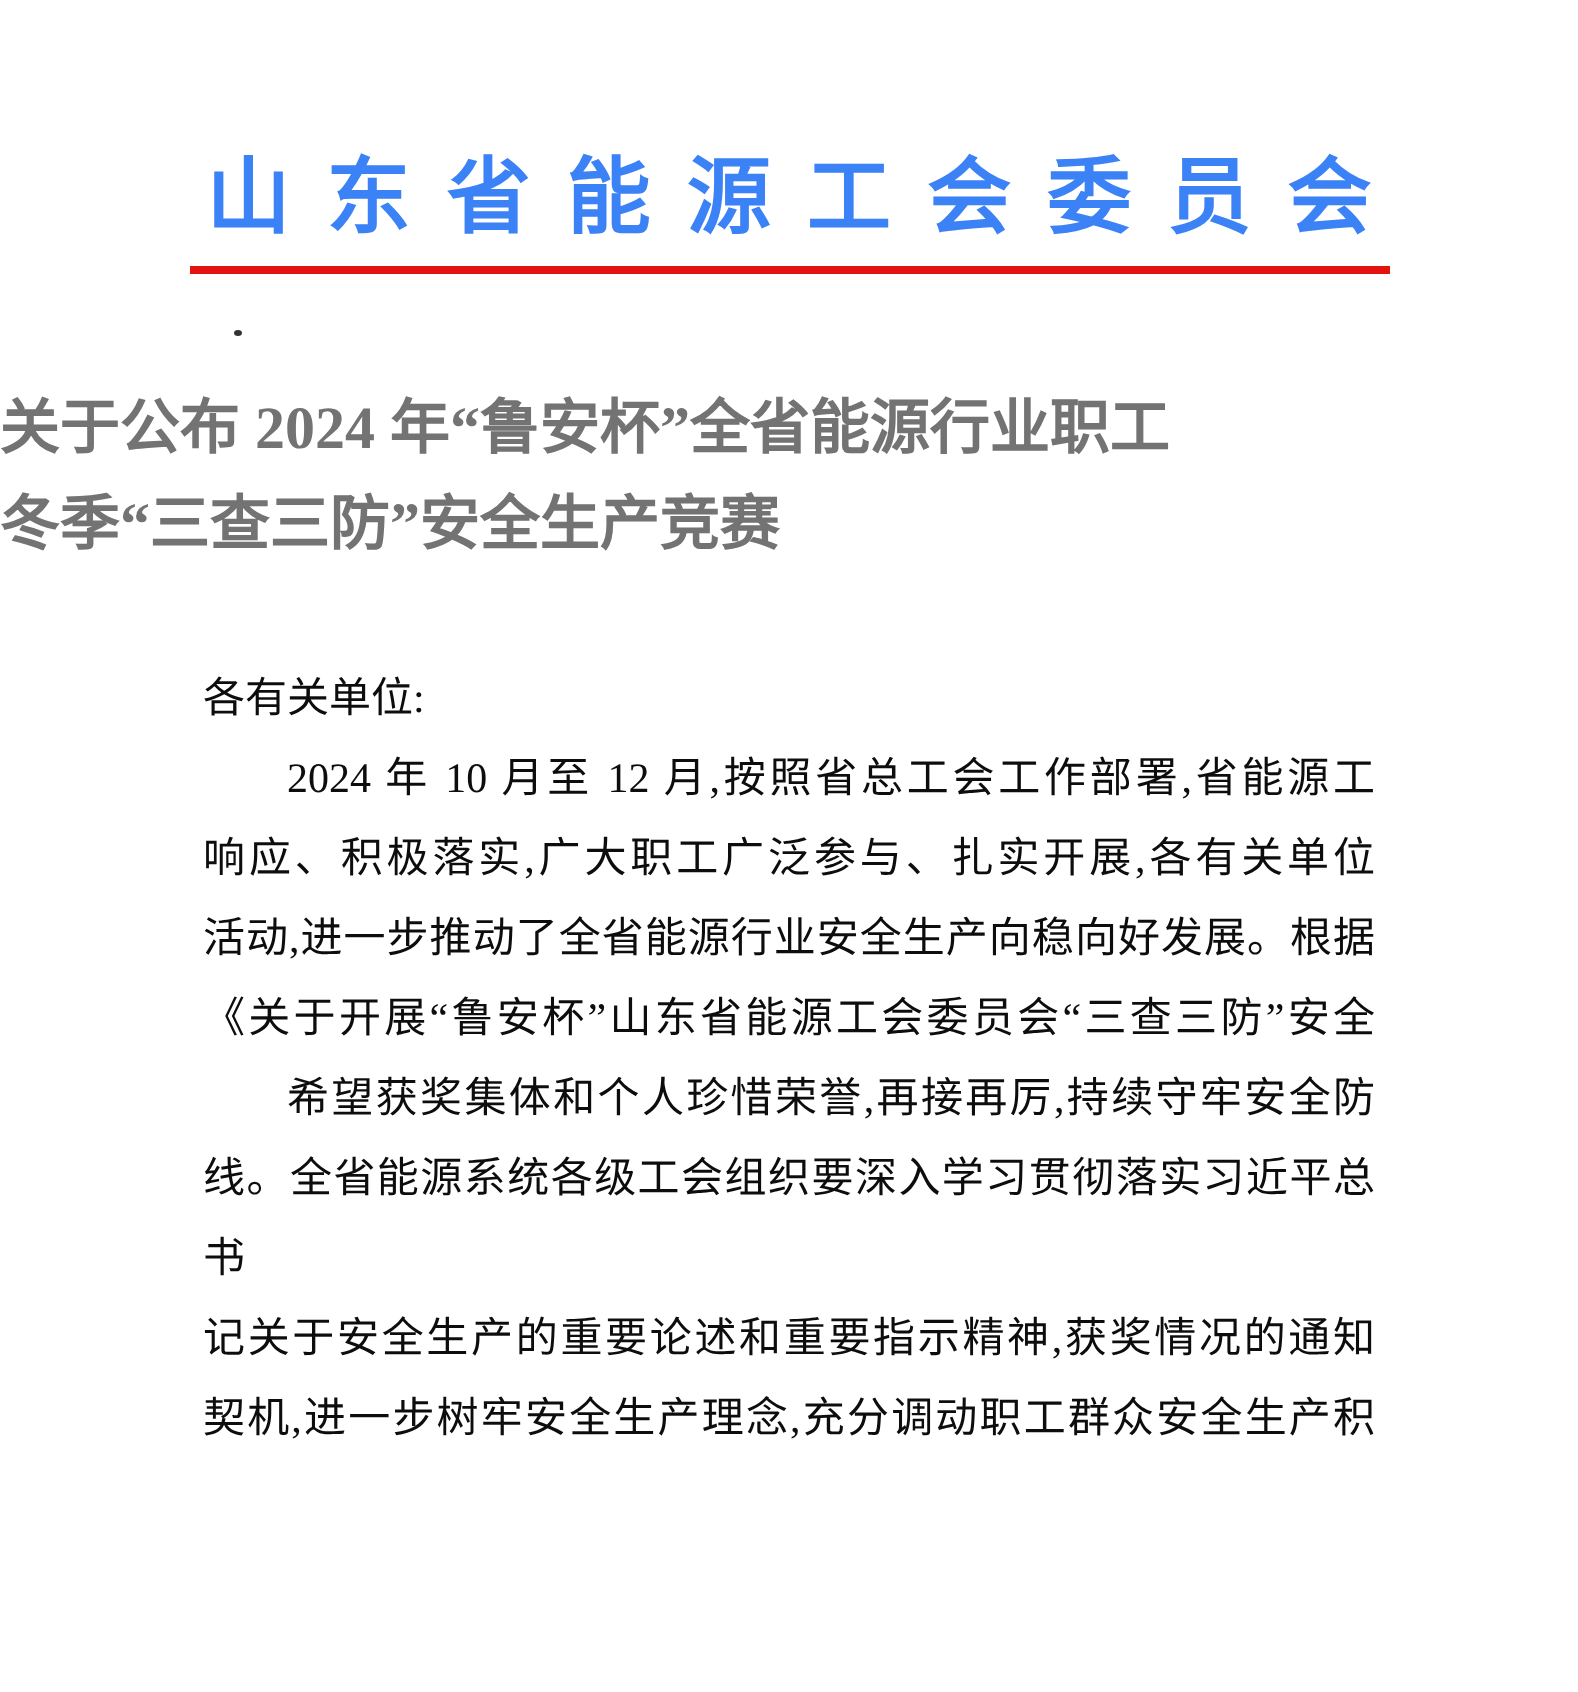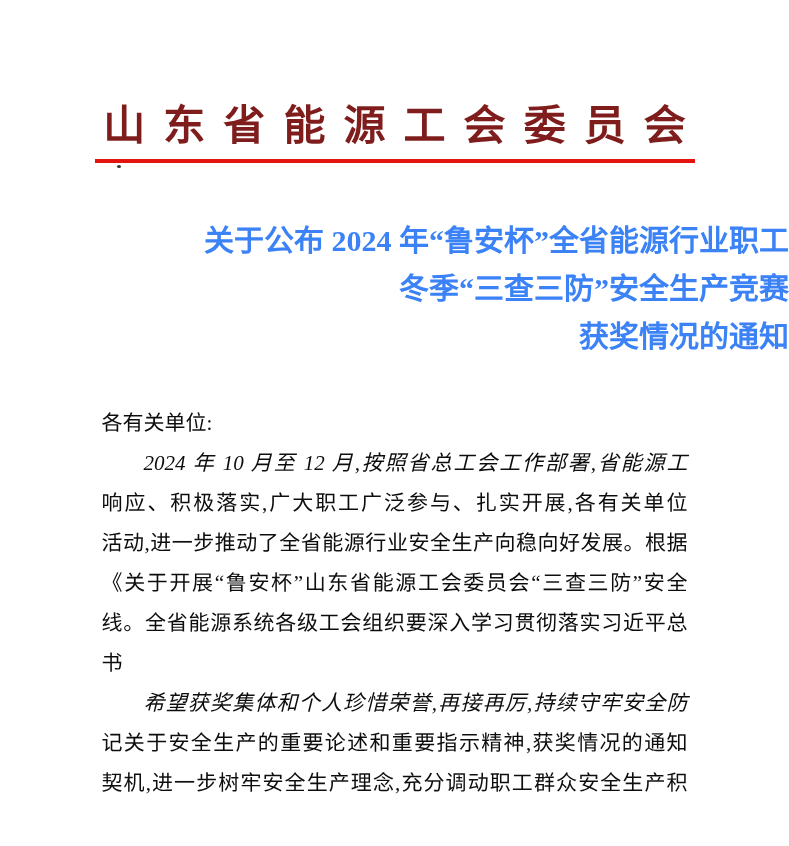--- a/index.html
+++ b/index.html
@@ -12,23 +12,23 @@
     width: 789px;
     height: 846px;
     margin: 0 auto;
     background: #ffffff;
     overflow: hidden;
     font-family: "Liberation Serif", "DejaVu Serif", serif;
     color: #111111;
   }
   
   .org-name {
-    padding-top: 104px;
+    padding-top: 78px;
     text-align: center;
-    color: #7f1d1d;
+    color: #3b82f6;
     font-weight: bold;
     font-size: 42px;
     line-height: 1.05;
     letter-spacing: 0.43em;
     text-indent: 0.43em;
     white-space: nowrap;
   }
   .red-rule {
     width: 600px;
     height: 4px;
@@ -40,25 +40,25 @@
     left: 117px;
     top: 165px;
     width: 4px;
     height: 3px;
     background: #333333;
     border-radius: 50%;
   }
   
   .doc-title {
     margin: 54px 0 0 0;
-    text-align: right;
+    text-align: left;
     font-size: 30px;
     line-height: 48px;
     font-weight: bold;
-    color: #3b82f6;
+    color: #737373;
   }
   .title-line {
     white-space: nowrap;
   }
   
   .doc-body {
     width: 586px;
     margin: 42px auto 0;
     font-size: 21px;
     line-height: 40px;
@@ -67,45 +67,43 @@
   .body-line {
     text-align: justify;
     text-align-last: justify;
   }
   .body-line.salutation {
     text-align: left;
     text-align-last: left;
   }
   .body-line.indent {
     text-indent: 2em;
-    font-style: italic;
   }
 </style>
 </head>
 <body>
 
 <div class="page">
 
   <div>
     <div class="org-name">山东省能源工会委员会</div>
     <div class="red-rule"></div>
     <div class="speck"></div>
   </div>
 
   <div class="doc-title">
     <div class="title-line">关于公布 2024 年“鲁安杯”全省能源行业职工</div>
     <div class="title-line">冬季“三查三防”安全生产竞赛</div>
-    <div class="title-line">获奖情况的通知</div>
   </div>
 
   <div class="doc-body">
     <div class="body-line salutation">各有关单位:</div>
     <div class="body-line indent">2024 年 10 月至 12 月,按照省总工会工作部署,省能源工</div>
     <div class="body-line">响应、积极落实,广大职工广泛参与、扎实开展,各有关单位</div>
     <div class="body-line">活动,进一步推动了全省能源行业安全生产向稳向好发展。根据</div>
     <div class="body-line">《关于开展“鲁安杯”山东省能源工会委员会“三查三防”安全</div>
+    <div class="body-line indent">希望获奖集体和个人珍惜荣誉,再接再厉,持续守牢安全防</div>
     <div class="body-line">线。全省能源系统各级工会组织要深入学习贯彻落实习近平总书</div>
-    <div class="body-line indent">希望获奖集体和个人珍惜荣誉,再接再厉,持续守牢安全防</div>
     <div class="body-line">记关于安全生产的重要论述和重要指示精神,获奖情况的通知</div>
     <div class="body-line">契机,进一步树牢安全生产理念,充分调动职工群众安全生产积</div>
   </div>
 
 </div>
 
 </body></html>

